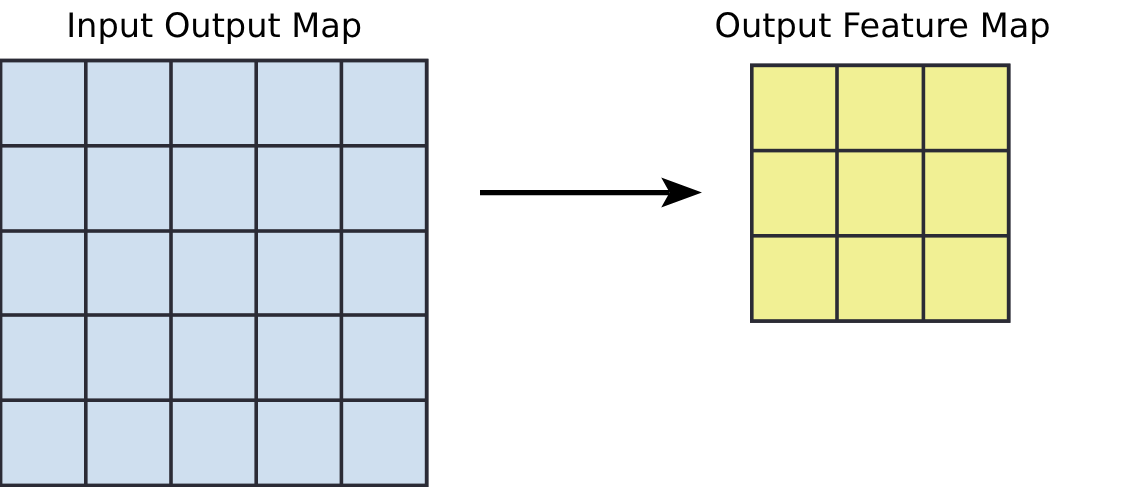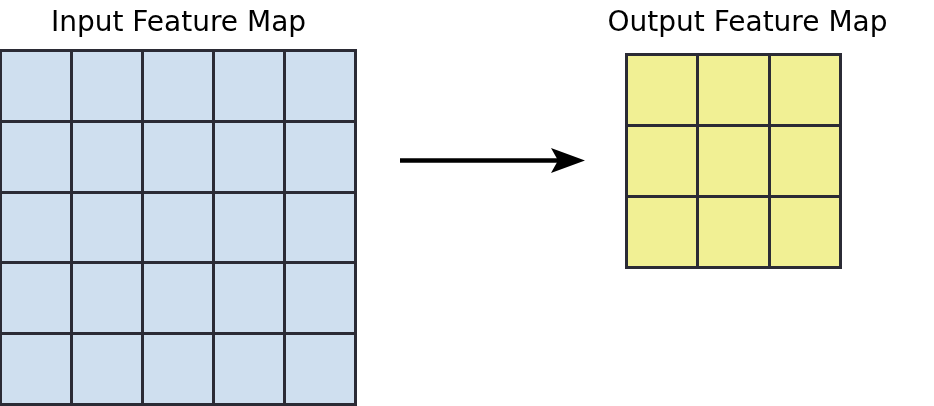--- a/index.html
+++ b/index.html
@@ -27,21 +27,21 @@
     text-align: center;
     font-weight: 400;
     letter-spacing: 0px;
   }
   #input-title {
     left: 0px;
     top: 8px;
     width: 357px;
   }
   #output-title {
-    left: 584px;
+    left: 572px;
     top: 8px;
     width: 327px;
   }
 
   
   .grid {
     position: absolute;
     display: grid;
     box-sizing: border-box;
     background: #2b2b35;
@@ -84,21 +84,21 @@
     top: 140px;
     width: 192px;
     height: 44px;
   }
 </style>
 </head>
 <body>
 
 <div id="canvas">
 
-  <div class="title" id="input-title">Input Feature Map</div>
+  <div class="title" id="input-title">Input Output Map</div>
 
   <div class="grid" id="input-grid">
       <div class="cell" style="background: rgb(207, 223, 239);"></div>
       <div class="cell" style="background: rgb(207, 223, 239);"></div>
       <div class="cell" style="background: rgb(207, 223, 239);"></div>
       <div class="cell" style="background: rgb(207, 223, 239);"></div>
       <div class="cell" style="background: rgb(207, 223, 239);"></div>
       <div class="cell" style="background: rgb(207, 223, 239);"></div>
       <div class="cell" style="background: rgb(207, 223, 239);"></div>
       <div class="cell" style="background: rgb(207, 223, 239);"></div>

